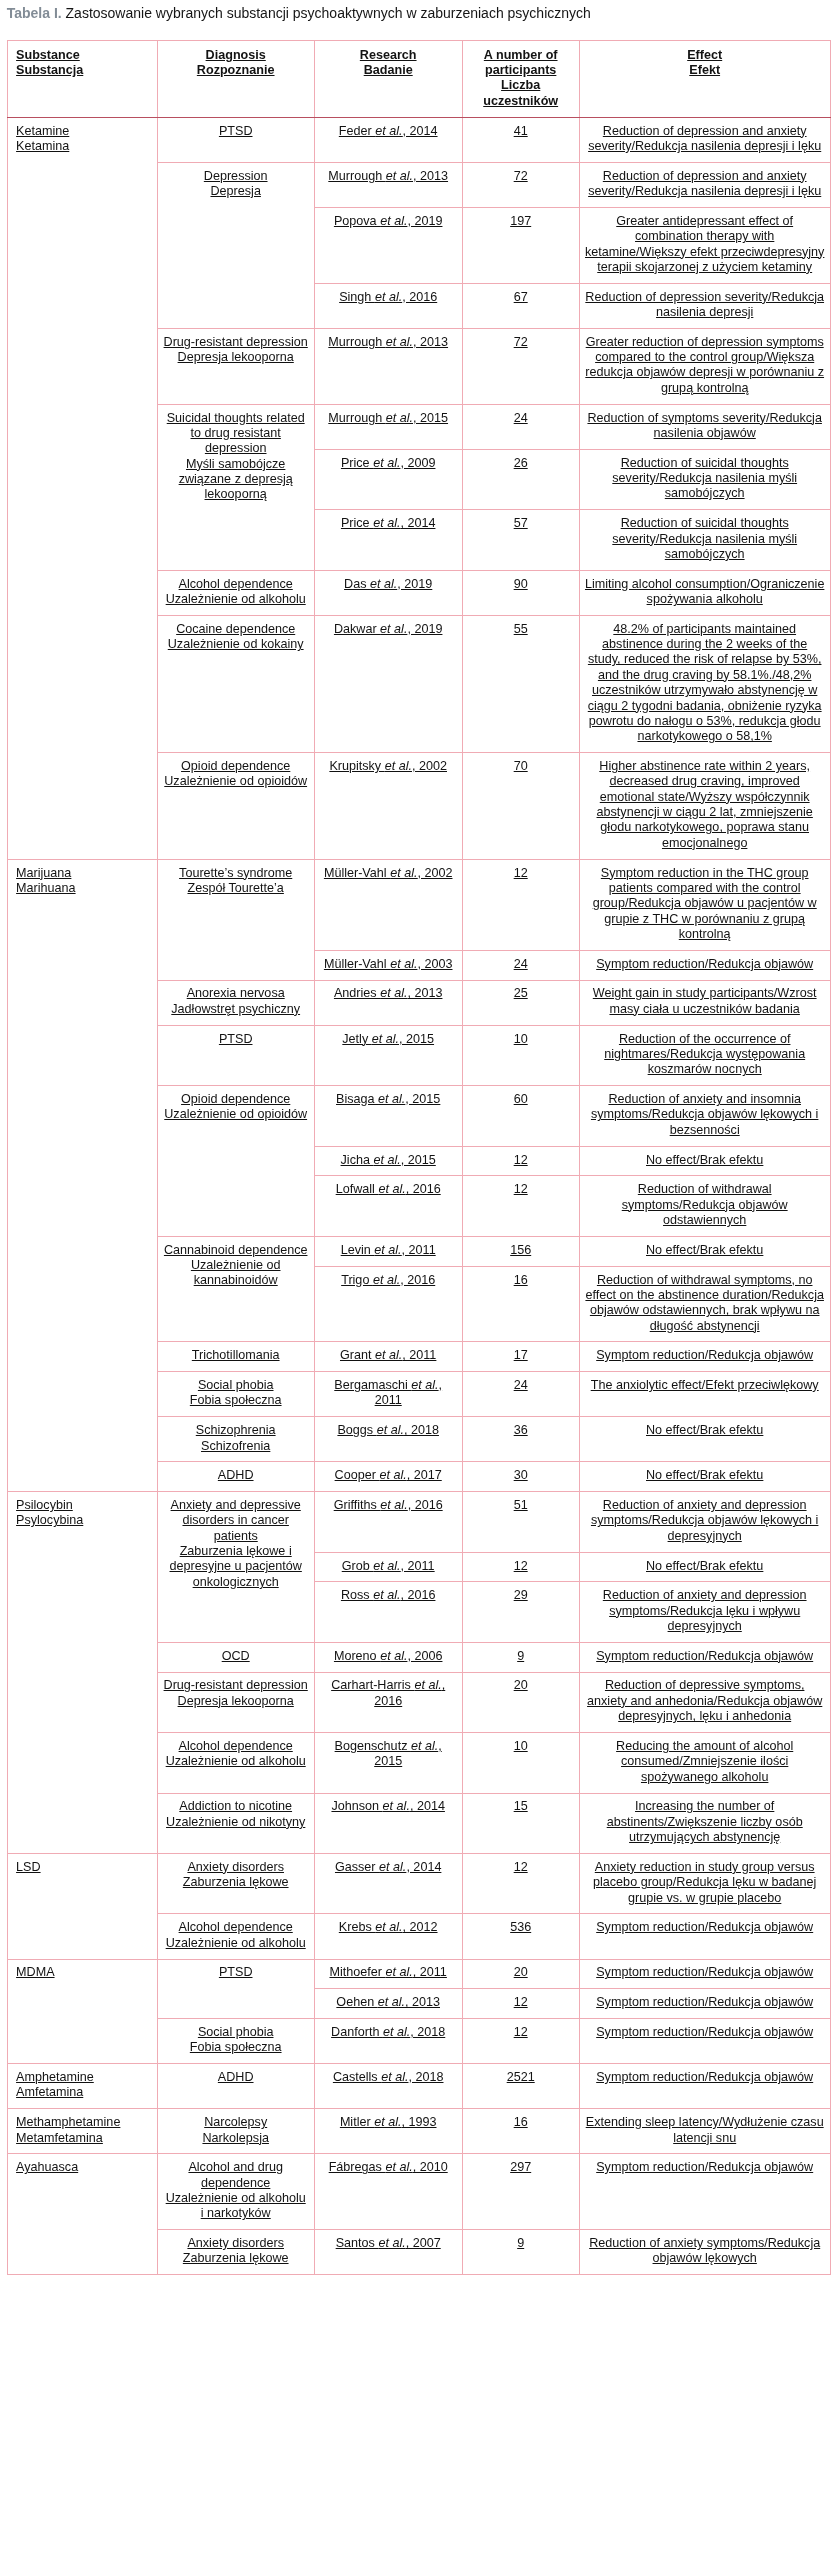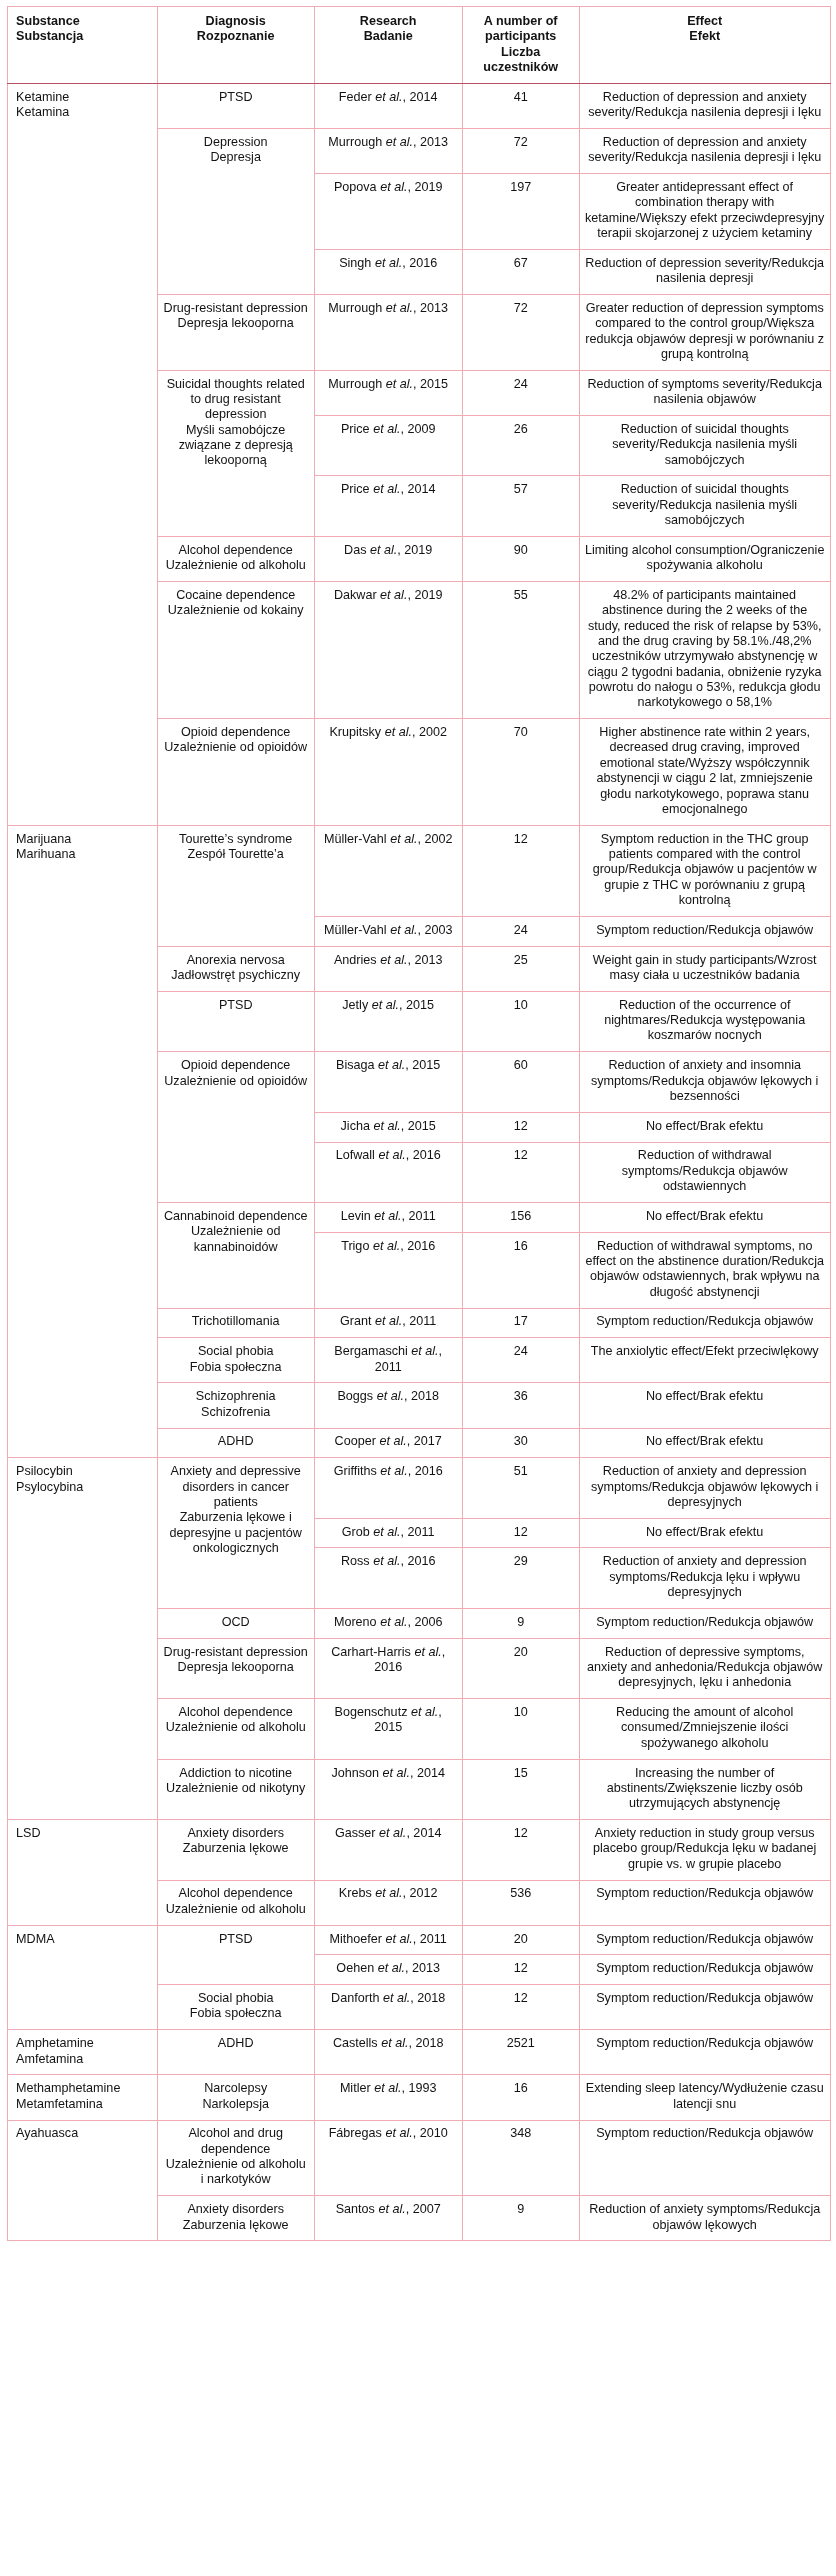--- a/index.html
+++ b/index.html
@@ -19,22 +19,23 @@
     line-height: 1.35;
     color: #151515;
   }
   .title-label { font-weight: bold; color: #a31e34; }
   .subtitle-label { font-weight: bold; color: #828c96; }
 
   table.subst {
     border-collapse: collapse;
     table-layout: fixed;
     width: 824px;
-    margin-top: 2px;
+    margin-top: 17px;
     border: 1.7px solid #b84f60;
+    text-decoration: underline;
   }
   table.subst th,
   table.subst td {
     border: 0.8px solid #f0abb4;
     vertical-align: top;
     text-align: center;
     padding: 5.9px 5px 7.5px 5px;
     font-size: 12.6px;
     line-height: 1.22;
     overflow-wrap: break-word;
@@ -53,20 +54,21 @@
   
   table.subst td.gs { border-top: 1.7px solid #b84f60; }
   table.subst i { font-style: italic; }
 </style>
 </head>
 <body>
 
 <div class="page">
 
 
+  <div class="title-line"><span class="subtitle-label">Tabela I.</span><span> Zastosowanie wybranych substancji psychoaktywnych w zaburzeniach psychicznych</span></div>
 
   <table class="subst">
     <colgroup>
       <col style="width:150px">
       <col style="width:157px">
       <col style="width:148px">
       <col style="width:117px">
       <col style="width:251px">
     </colgroup>
     <thead>
@@ -413,21 +415,21 @@
         </tr>
         <tr>
           <td rowspan="2" class="sub-cell gs">
             <div>Ayahuasca</div>
           </td>
           <td rowspan="1" class="gs">
             <div>Alcohol and drug dependence</div>
             <div>Uzależnienie od alkoholu i narkotyków</div>
           </td>
           <td class="gs">Fábregas <i>et al.</i>, 2010</td>
-          <td class="gs">348</td>
+          <td class="gs">297</td>
           <td class="gs">Symptom reduction/Redukcja objawów</td>
         </tr>
         <tr>
           <td rowspan="1">
             <div>Anxiety disorders</div>
             <div>Zaburzenia lękowe</div>
           </td>
           <td>Santos <i>et al.</i>, 2007</td>
           <td>9</td>
           <td>Reduction of anxiety symptoms/Redukcja objawów lękowych</td>

